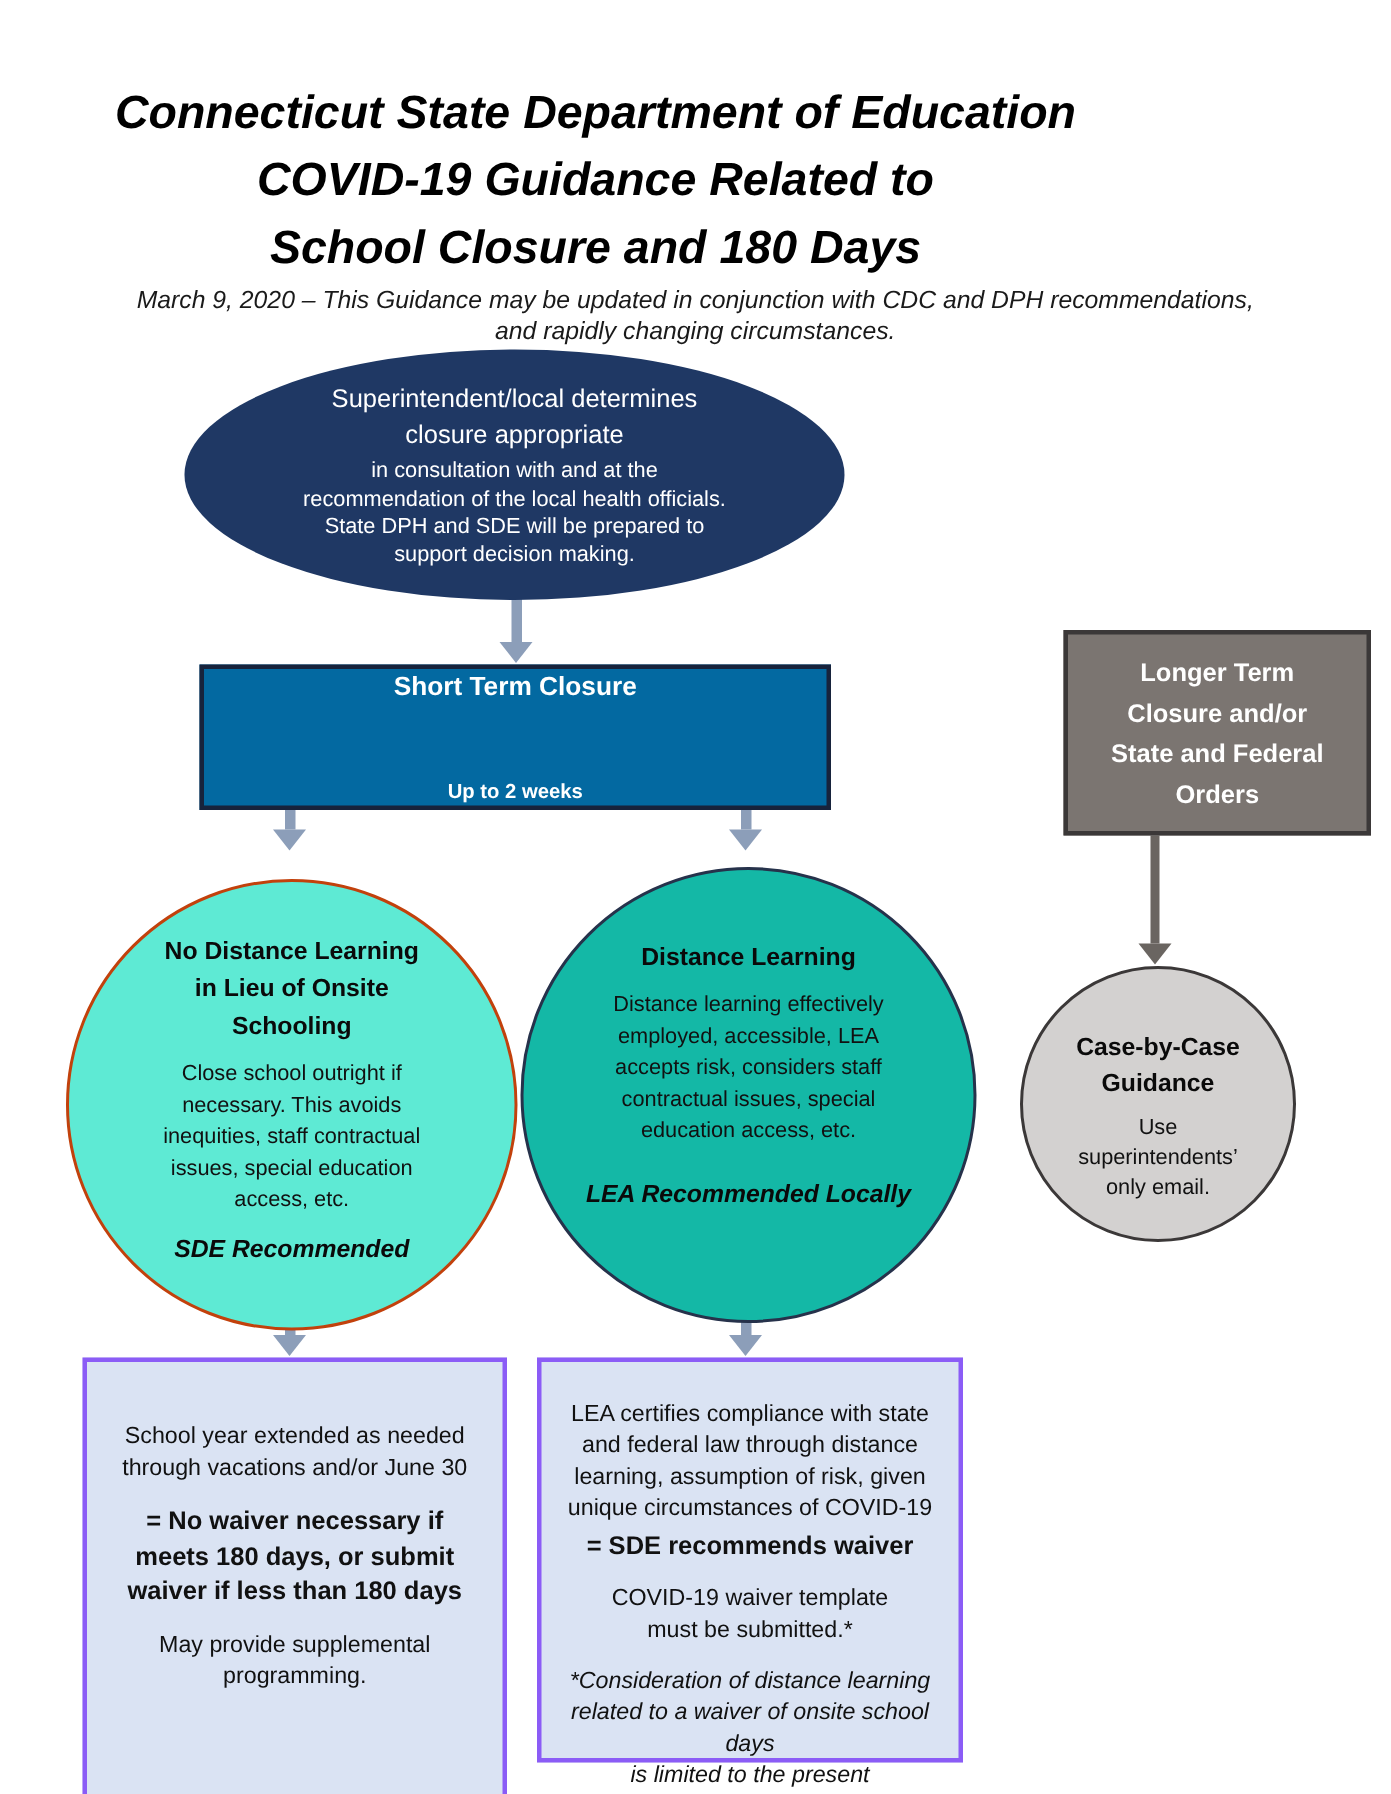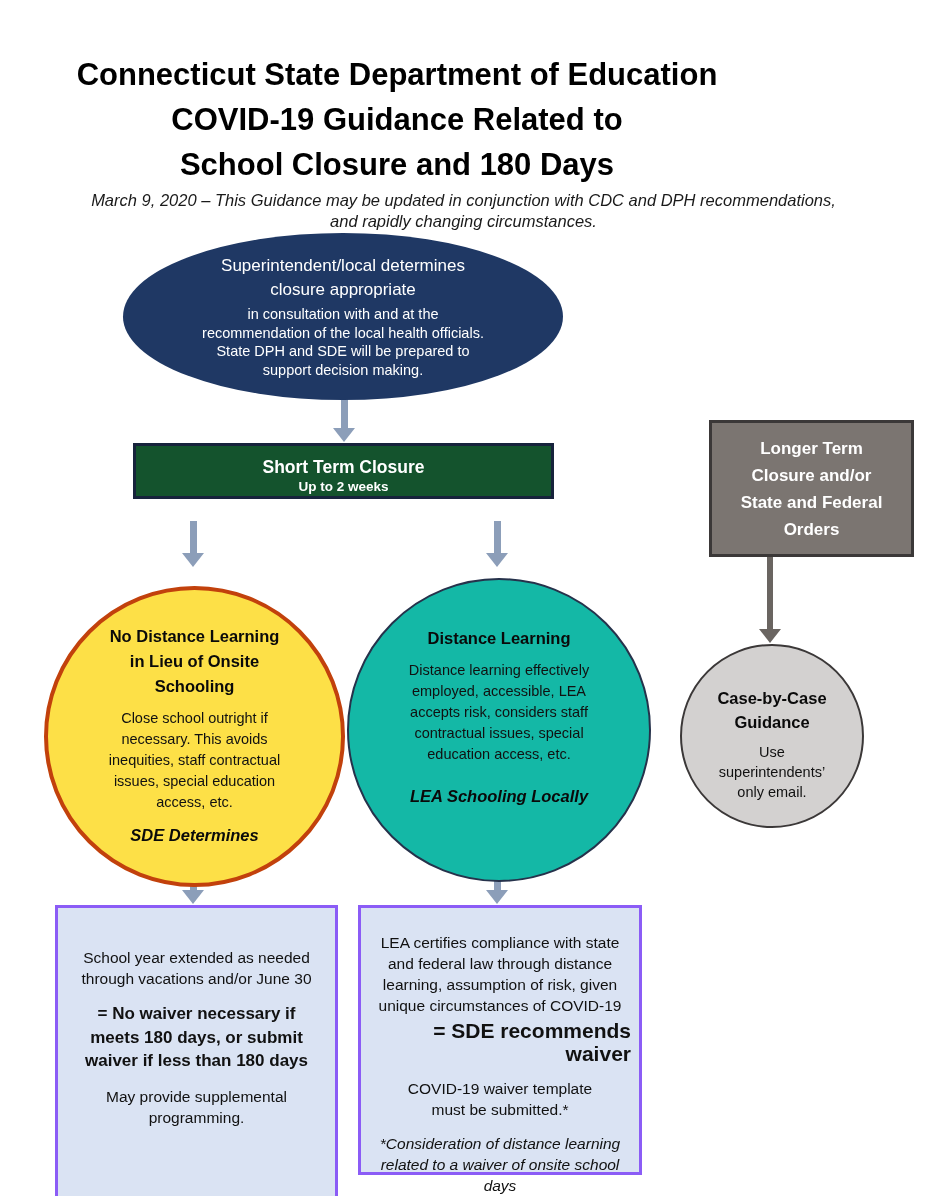--- a/index.html
+++ b/index.html
@@ -8,20 +8,21 @@
     position:relative; width:927px; height:1196px; margin:0 auto;
     background:#ffffff; overflow:hidden;
     font-family:"Liberation Sans", sans-serif; color:#000;
   }
 
   
   .doc-title {
     position:absolute; top:52px; left:0; width:794px;
     text-align:center; font-weight:bold; font-size:31px; line-height:45px;
     color:#000;
+    font-style:italic;
   }
   .doc-subtitle {
     position:absolute; top:190px; left:0; width:927px;
     text-align:center; font-style:italic; font-size:16.5px; line-height:21px;
     color:#1a1a1a;
   }
 
   
   .arrow { position:absolute; display:flex; flex-direction:column; align-items:center; z-index:1; }
   .arrow .shaft { width:7px; flex:1 1 auto; background:#8C9EB9; }
@@ -38,40 +39,40 @@
     left:123px; top:233px; width:440px; height:167px;
     background:#1F3864; border-radius:50%;
     color:#fff; text-align:center;
     display:flex; flex-direction:column; justify-content:center;
     padding:10px 50px;
   }
   .root-ellipse .ellipse-heading { font-weight:normal; font-size:17px; line-height:24px; }
   .root-ellipse .ellipse-body    { margin-top:3px; font-size:14.5px; line-height:18.5px; }
 
   .short-term-box {
-    left:133px; top:443px; width:421px; height:56px;
-    background:#14532d; border:3px solid #17233C;
+    left:133px; top:443px; width:421px; height:97px;
+    background:#0369a1; border:3px solid #17233C;
     color:#fff; text-align:center;
-    display:flex; flex-direction:column; justify-content:flex-end;
+    display:flex; flex-direction:column; justify-content:space-between;
   }
   .short-term-box .box-title    { font-weight:bold; font-size:17.5px; line-height:22px; }
   .short-term-box .box-subtitle { font-weight:bold; font-size:13.5px; line-height:18px; }
 
   .longer-term-box {
     left:709px; top:420px; width:205px; height:137px;
     background:#7B7571; border:3px solid #3B3838;
     color:#fff; text-align:center; font-weight:bold; font-size:17px; line-height:27px;
     display:flex; flex-direction:column; justify-content:center;
   }
 
   .circle { border-radius:50%; text-align:center; }
 
   .circle-no-distance {
     left:44px; top:586px; width:301px; height:301px;
-    background:#fde047; border:4px solid #c2410c;
+    background:#5eead4; border:2px solid #c2410c;
     padding-top:34px;
   }
   .circle-distance {
     left:347px; top:578px; width:304px; height:304px;
     background:#14b8a6; border:2px solid #26324B;
     padding-top:46px;
   }
   .circle-heading  { font-weight:bold; font-size:16.5px; line-height:25px; color:#0a0a0a; }
   .circle-body     { margin-top:9px; font-size:14.5px; line-height:21px; color:#111; }
   .circle-emphasis { margin-top:13px; font-weight:bold; font-style:italic; font-size:16.5px; color:#0a0a0a; }
@@ -88,21 +89,21 @@
   .outcome-box {
     background:#DAE3F3; border:3px solid #8b5cf6;
     text-align:center; color:#111;
     font-size:15.5px; line-height:21px;
   }
   .outcome-left { left:55px;  top:905px; width:283px; height:322px; padding-top:39px; }
   .outcome-mid  { left:358px; top:905px; width:284px; height:270px; padding-top:24px; }
   .box-para { margin:0 8px; }
   .box-para + .box-para { margin-top:13px; }
   .box-para.bold   { font-weight:bold; font-size:17px; line-height:23.5px; }
-  .box-para.bold-inline { font-weight:bold; font-size:21px; line-height:23px; margin-top:3px;text-align:right; }
+  .box-para.bold-inline { font-weight:bold; font-size:17px; line-height:23px; margin-top:3px; }
   .box-para.italic { font-style:italic; line-height:21px; }
 </style>
 </head>
 <body>
 
 <div class="page">
 
   <div class="doc-title">Connecticut State Department of Education<br>COVID-19 Guidance Related to<br>School Closure and 180 Days</div>
   <div class="doc-subtitle">March 9, 2020 – This Guidance may be updated in conjunction with CDC and DPH recommendations,<br>and rapidly changing circumstances.</div>
 
@@ -146,27 +147,27 @@
     <div class="box-subtitle">Up to 2 weeks</div>
   </div>
 
   <div class="shape longer-term-box">
     <div>Longer Term<br>Closure and/or<br>State and Federal<br>Orders</div>
   </div>
 
   <div class="shape circle circle-no-distance">
     <div class="circle-heading">No Distance Learning<br>in Lieu of Onsite<br>Schooling</div>
     <div class="circle-body">Close school outright if<br>necessary. This avoids<br>inequities, staff contractual<br>issues, special education<br>access, etc.</div>
-    <div class="circle-emphasis">SDE Determines</div>
+    <div class="circle-emphasis">SDE Recommended</div>
   </div>
 
   <div class="shape circle circle-distance">
     <div class="circle-heading">Distance Learning</div>
     <div class="circle-body">Distance learning effectively<br>employed, accessible, LEA<br>accepts risk, considers staff<br>contractual issues, special<br>education access, etc.</div>
-    <div class="circle-emphasis">LEA Schooling Locally</div>
+    <div class="circle-emphasis">LEA Recommended Locally</div>
   </div>
 
   <div class="shape circle circle-case">
     <div class="circle-heading">Case-by-Case<br>Guidance</div>
     <div class="circle-body">Use<br>superintendents’<br>only email.</div>
   </div>
 
   <div class="shape outcome-box outcome-left">
     <div class="box-para">School year extended as needed<br>through vacations and/or June 30</div>
     <div class="box-para bold">= No waiver necessary if<br>meets 180 days, or submit<br>waiver if less than 180 days</div>

